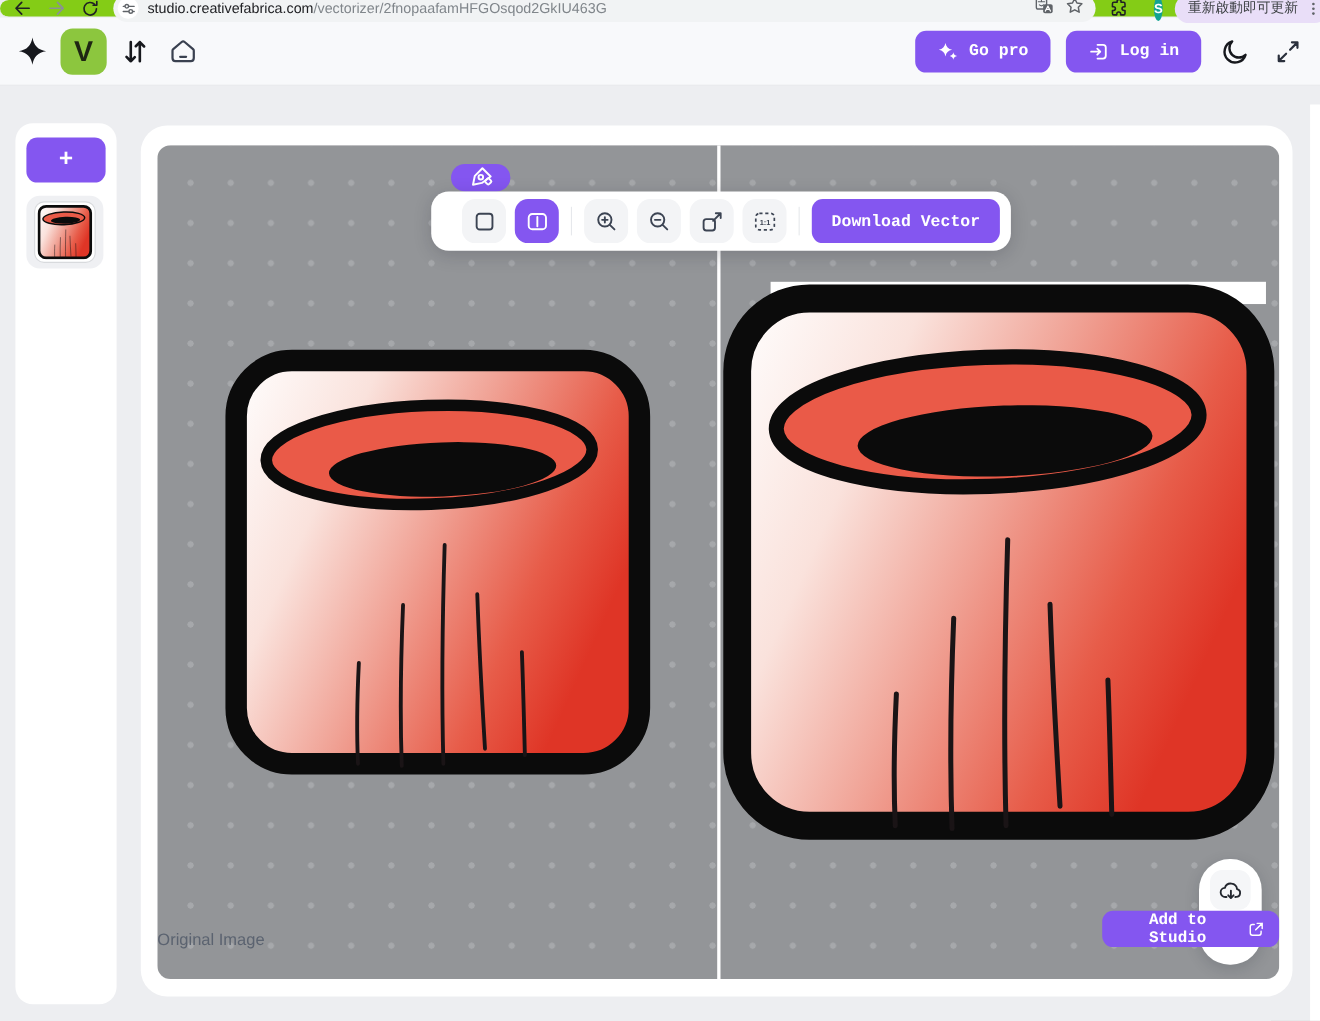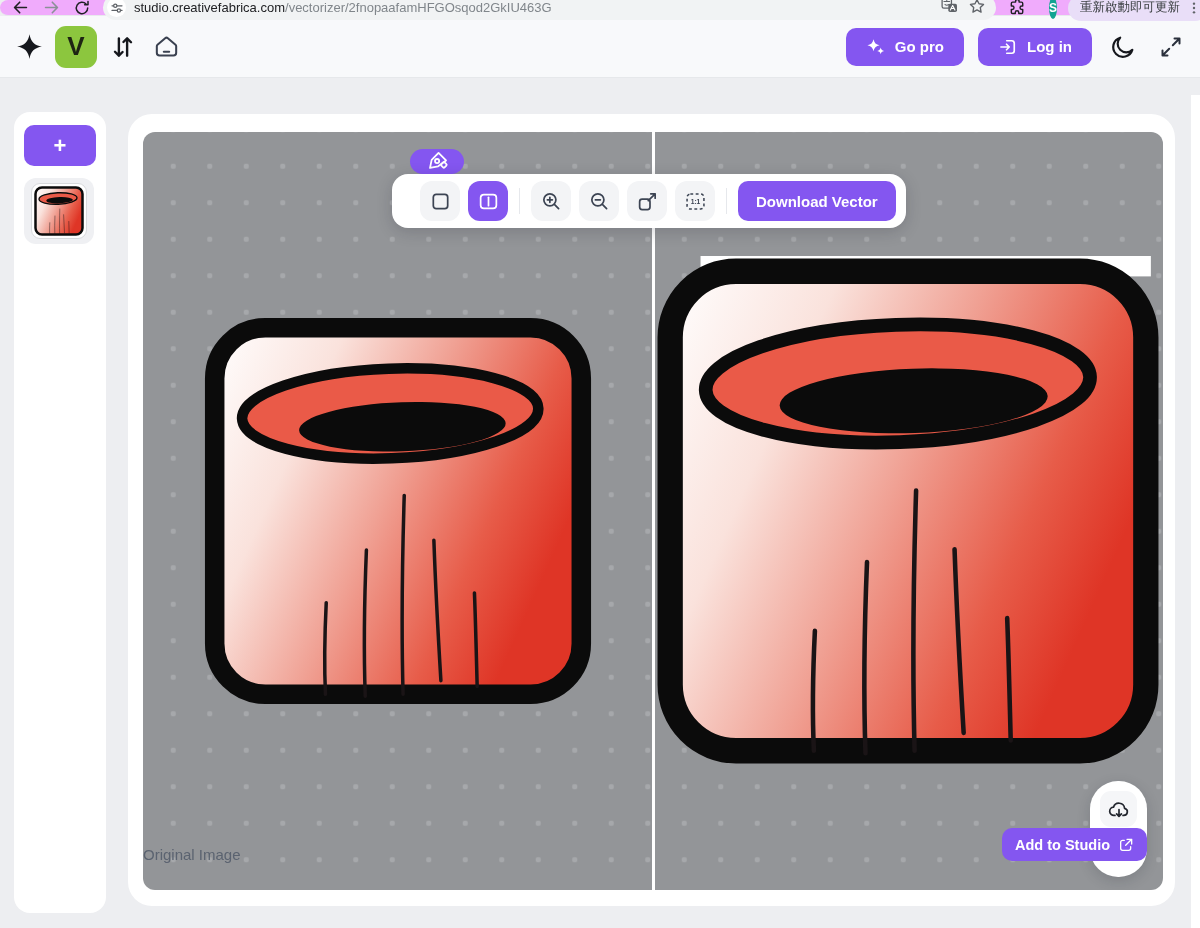--- a/index.html
+++ b/index.html
@@ -1,20 +1,20 @@
 <!DOCTYPE html>
 <html style="--accent: #8456F0; --logo-green: #8CC63E; --avatar: #12A392; --canvas: #939598;"><head>
 <meta charset="utf-8">
 <style>
   * { margin:0; padding:0; box-sizing:border-box; }
   html,body { width:1200px; height:928px; overflow:hidden; }
   body { font-family:"Liberation Sans", sans-serif; background:#EDEEF1; position:relative; }
 
   
-  .browser-bar{ height:16px; background:#f0abfc; display:flex; align-items:center;
+  .browser-bar{ height:16px; background:#84cc16; display:flex; align-items:center;
     padding:0 10px; gap:11px; border-bottom:1px solid #E8EAED;border-radius:12px; }
   .nav-ic{ width:20px; height:20px; display:flex; align-items:center; justify-content:center; flex:none; }
   .omnibox{ height:25px; width:893px; background:#F1F3F4; border-radius:13px;
     display:flex; align-items:center; padding:0 10px 0 4px; gap:8px; flex:none; }
   .site-info{ width:19px; height:19px; background:#fff; border-radius:50%%; border-radius:50%;
     display:flex; align-items:center; justify-content:center; flex:none; }
   .url{ font-size:13px; color:#202124; white-space:nowrap; overflow:hidden; flex:1; }
   .url .path{ color:#80868B; }
   .omni-right{ display:flex; align-items:center; gap:10px; }
   .chrome-divider{ width:2px; height:16px; background:#CBB2F2; border-radius:1px; }
@@ -25,21 +25,21 @@
 
   
   .app-header{ height:62px; background:#F8F9FB; border-bottom:1px solid #E6E8EB;
     display:flex; align-items:center; padding:0 12px; gap:9px; }
   .hdr-icbtn{ width:34px; height:34px; display:flex; align-items:center; justify-content:center; flex:none; }
   .v-logo{ width:42px; height:42px; border-radius:11px; background:var(--logo-green,#8CC63E);
     color:#1E2513; font-weight:bold; font-size:26px; display:flex; align-items:center; justify-content:center; }
   .hdr-right{ margin-left:auto; display:flex; align-items:center; gap:14px; }
   .btn{ background:var(--accent,#8456F0); color:#fff; border:none; border-radius:10px;
     display:flex; align-items:center; justify-content:center; gap:9px; font-size:15px; font-weight:bold;
-    font-family:Liberation Sans, sans-serif; cursor:pointer; }
+    font-family:Liberation Mono, monospace; cursor:pointer; }
   .btn-hdr{ height:38px; padding:0 20px; }
 
   
   .page{ position:absolute; top:95px; left:0; right:0; bottom:0; background:#EDEEF1; }
   .scroll-strip{ position:absolute; right:0; top:0; bottom:0; width:9px; background:#fff; }
 
   .sidebar{ position:absolute; left:14px; top:17px; width:92px; height:801px;
     background:#fff; border-radius:16px; padding:13px 10px; }
   .add-btn{ width:72px; height:41px; font-size:22px; border-radius:10px; }
   .thumb-wrap{ margin-top:12px; width:70px; height:66px; background:#EFF0F3; border-radius:12px;

